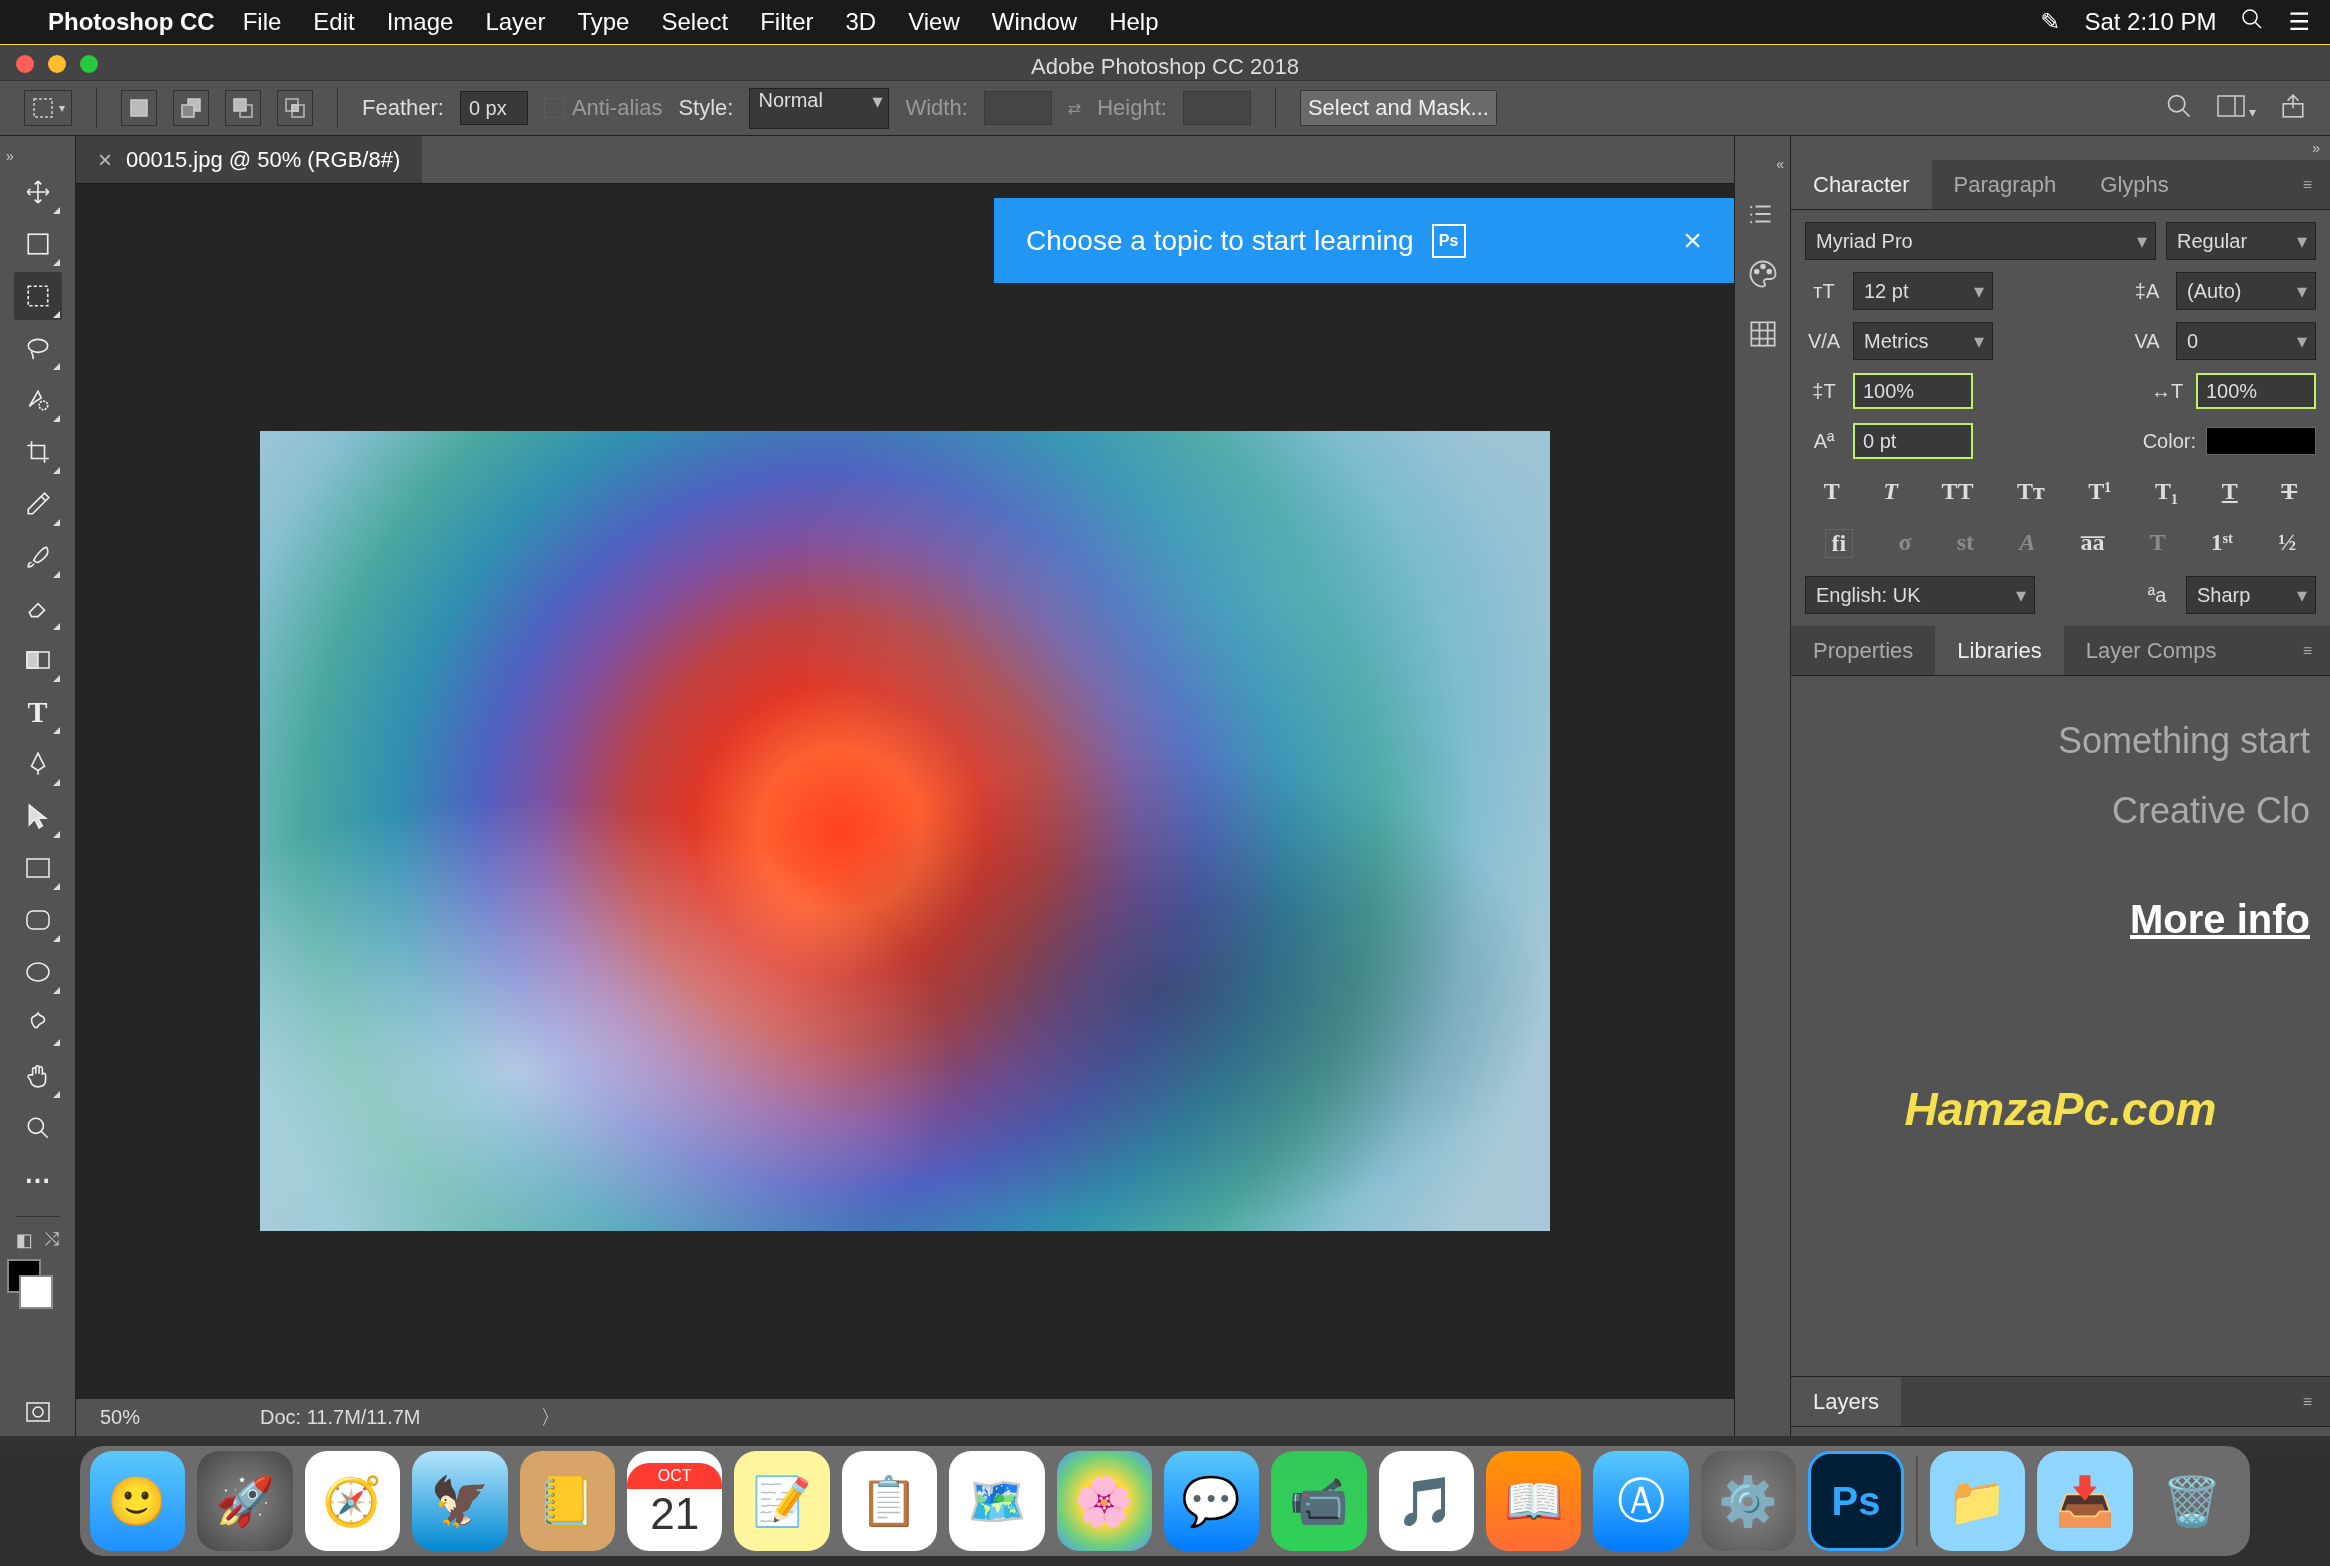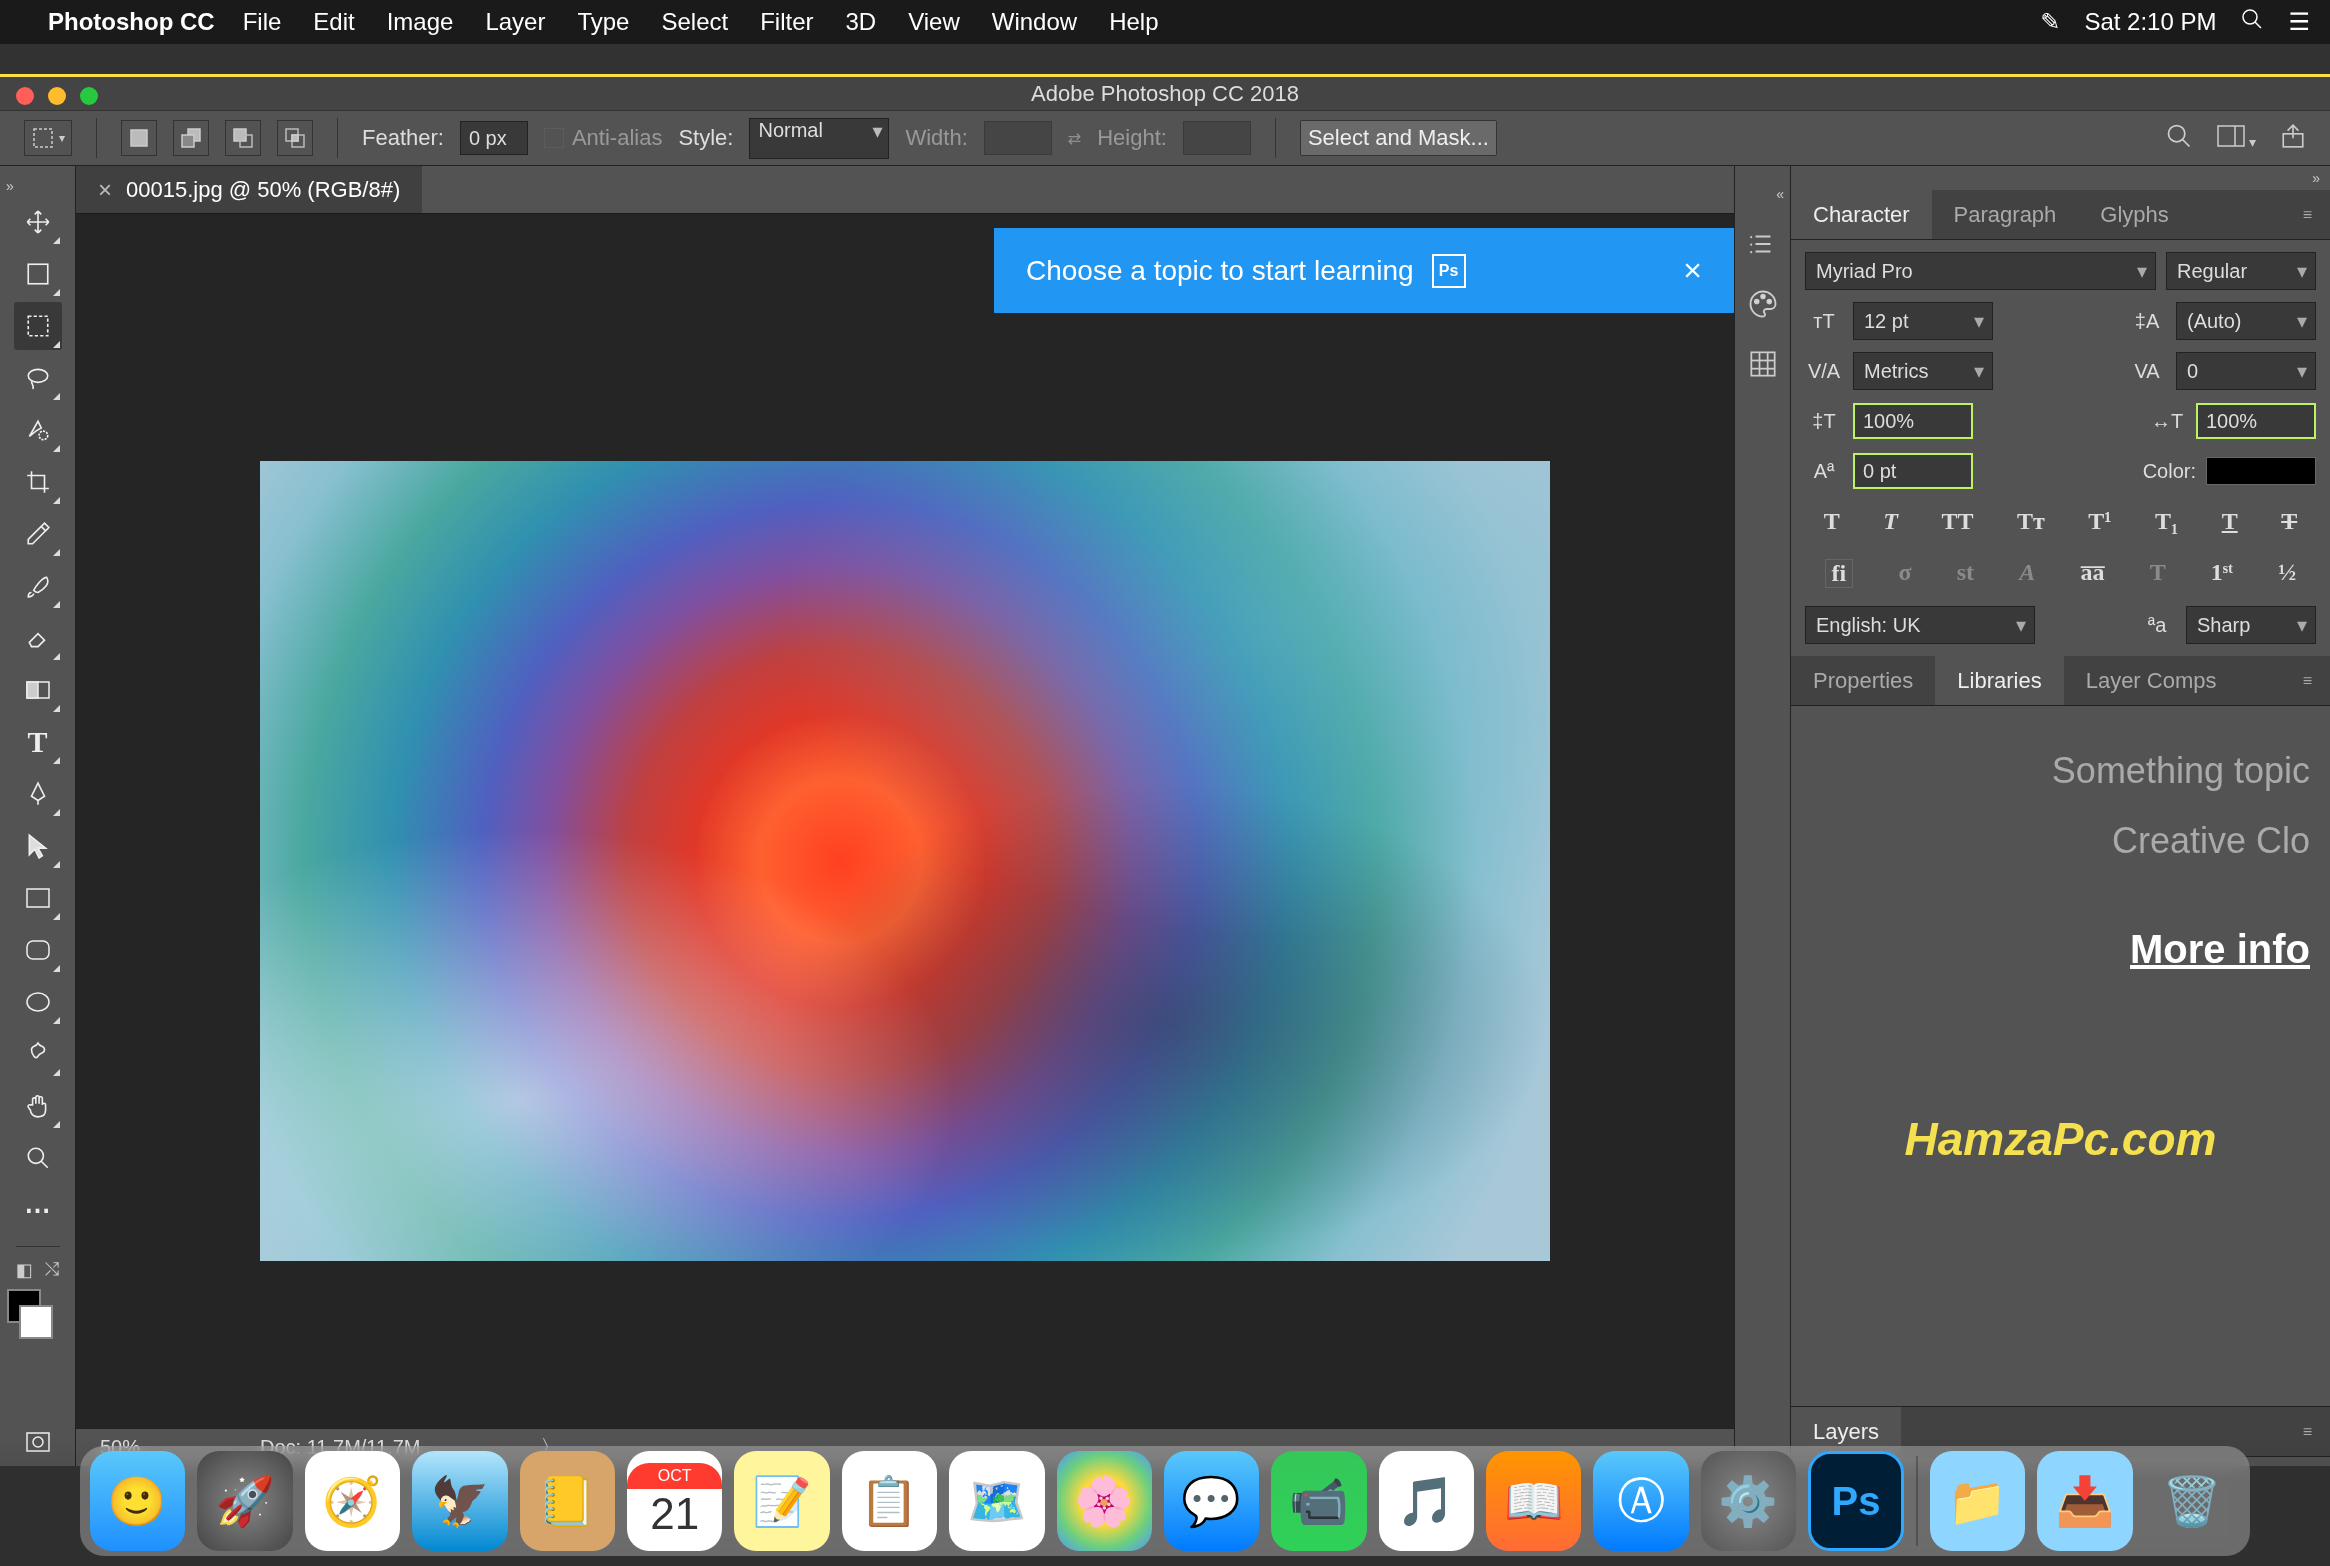--- a/index.html
+++ b/index.html
@@ -3,21 +3,21 @@
 <meta charset="utf-8">
 <style>
 * { margin: 0; padding: 0; box-sizing: border-box; font-family: -apple-system, BlinkMacSystemFont, "Segoe UI", Arial, sans-serif; }
 body { width: 2330px; height: 1566px; background: #323232; overflow: hidden; position: relative; color: #ccc; }
 .menubar { height: 44px; background: #1a1a1a; display: flex; align-items: center; padding: 0 20px; color: #fff; font-size: 24px; }
 .menubar .apple { margin-right: 28px; font-size: 28px; }
 .menubar .appname { font-weight: 600; margin-right: 28px; }
 .menubar .mitem { margin-right: 32px; cursor: pointer; }
 .menubar .right { margin-left: auto; display: flex; align-items: center; gap: 24px; }
 .menubar .right span { font-size: 24px; }
-.titlebar { height: 36px; background: #444; display: flex; align-items: center; position: relative; border-top: 3px solid #fde047; margin-top: 30px; }
+.titlebar { height: 36px; background: #444; display: flex; align-items: flex-end; position: relative; border-top: 1px solid #fde047; }
 .traffic { position: absolute; left: 16px; top: 10px; display: flex; gap: 14px; }
 .dot { width: 18px; height: 18px; border-radius: 50%; }
 .dot.red { background: #ff5f56; } .dot.yellow { background: #ffbd2e; } .dot.green { background: #27c93f; }
 .titlebar .title { margin: 0 auto; font-size: 22px; color: #ddd; }
 .optionsbar { height: 56px; background: #535353; display: flex; align-items: center; padding: 0 24px; gap: 16px; border-top: 1px solid #333; border-bottom: 1px solid #222; }
 .opt-btn { width: 36px; height: 36px; background: #535353; display: flex; align-items: center; justify-content: center; border: 1px solid #333; }
 .opt-sep { width: 1px; height: 40px; background: #333; margin: 0 8px; }
 .opt-label { font-size: 22px; color: #ddd; }
 .opt-input { width: 68px; height: 34px; background: #393939; border: 1px solid #222; color: #ddd; font-size: 20px; padding: 0 8px; }
 .opt-select { height: 41px; background: #393939; border: 1px solid #222; color: #ddd; font-size: 20px; padding: 0 26px 0 8px; position: relative; }
@@ -444,21 +444,21 @@
       </div>
     </div>
 
     <div class="panel-tabs">
       <div class="ptab">Properties</div>
       <div class="ptab active">Libraries</div>
       <div class="ptab">Layer Comps</div>
       <div class="ptab-menu">≡</div>
     </div>
     <div class="lib-panel">
-      <div class="lib-err">Something topic</div>
+      <div class="lib-err">Something start</div>
       <div class="lib-err">Creative Clo</div>
       <a class="lib-link">More info</a>
       <div class="watermark">HamzaPc.com</div>
     </div>
 
     <div class="layers-panel">
       <div class="panel-tabs">
         <div class="ptab active">Layers</div>
         <div class="ptab-menu">≡</div>
       </div>

